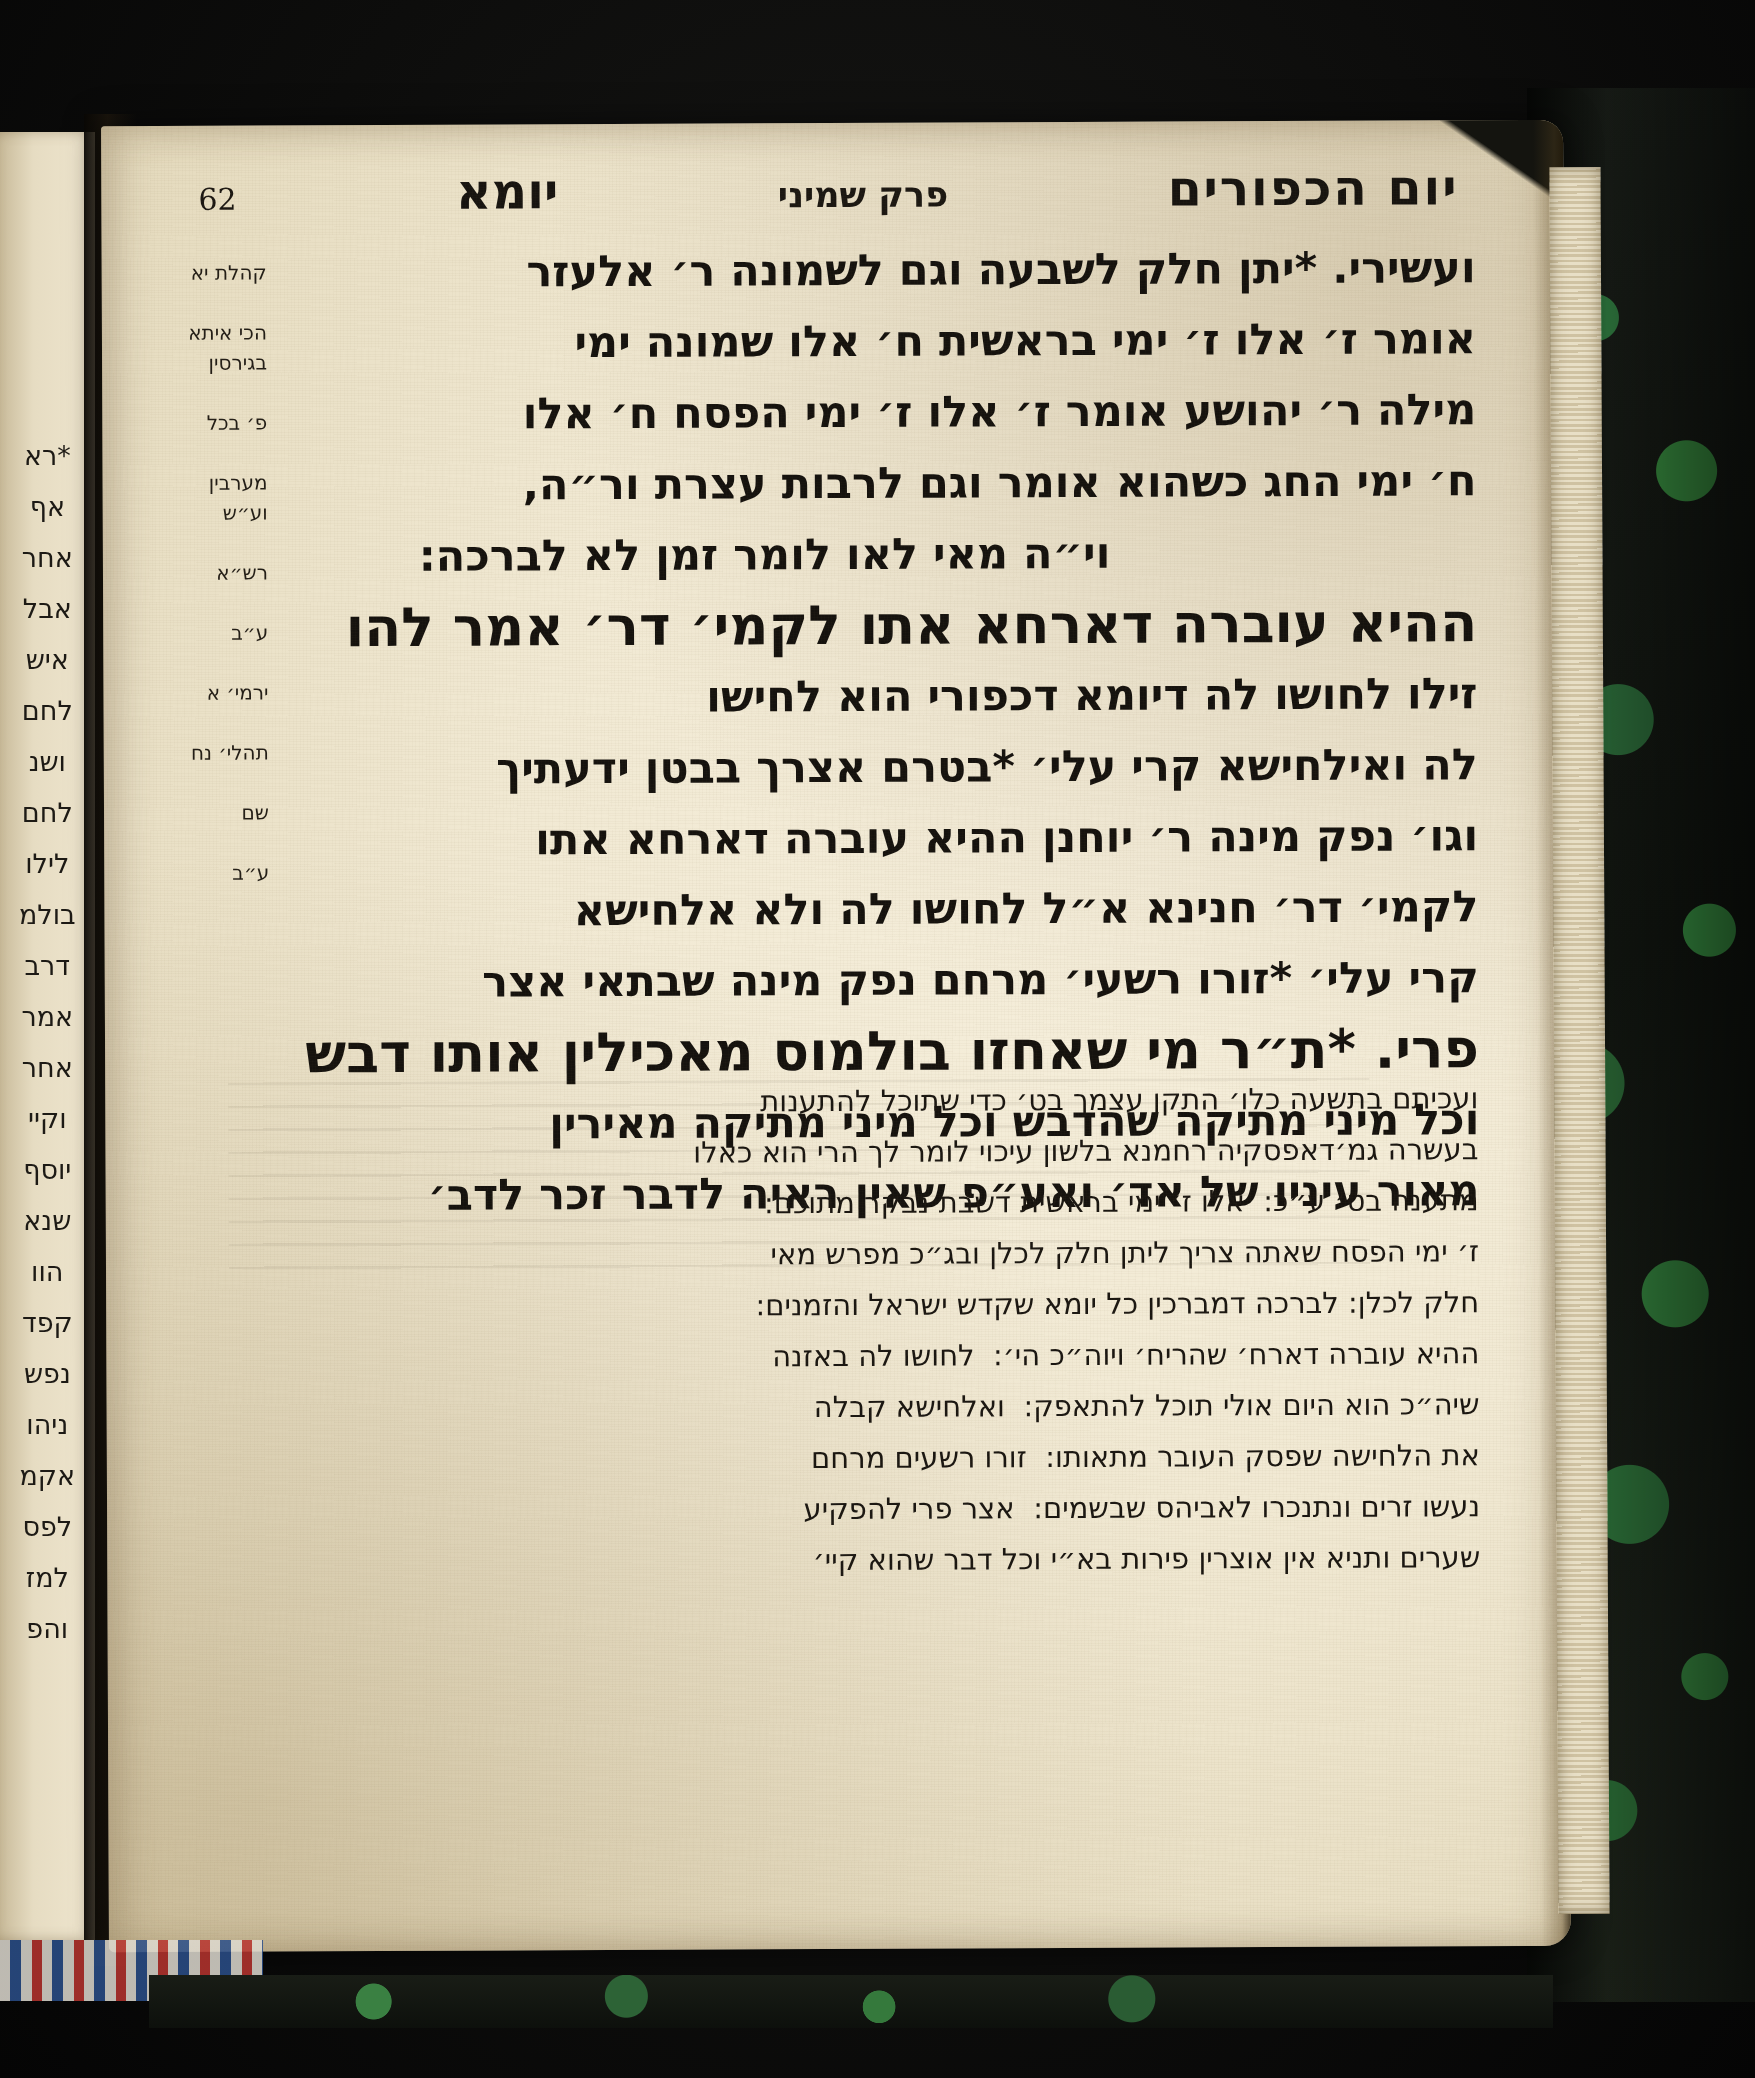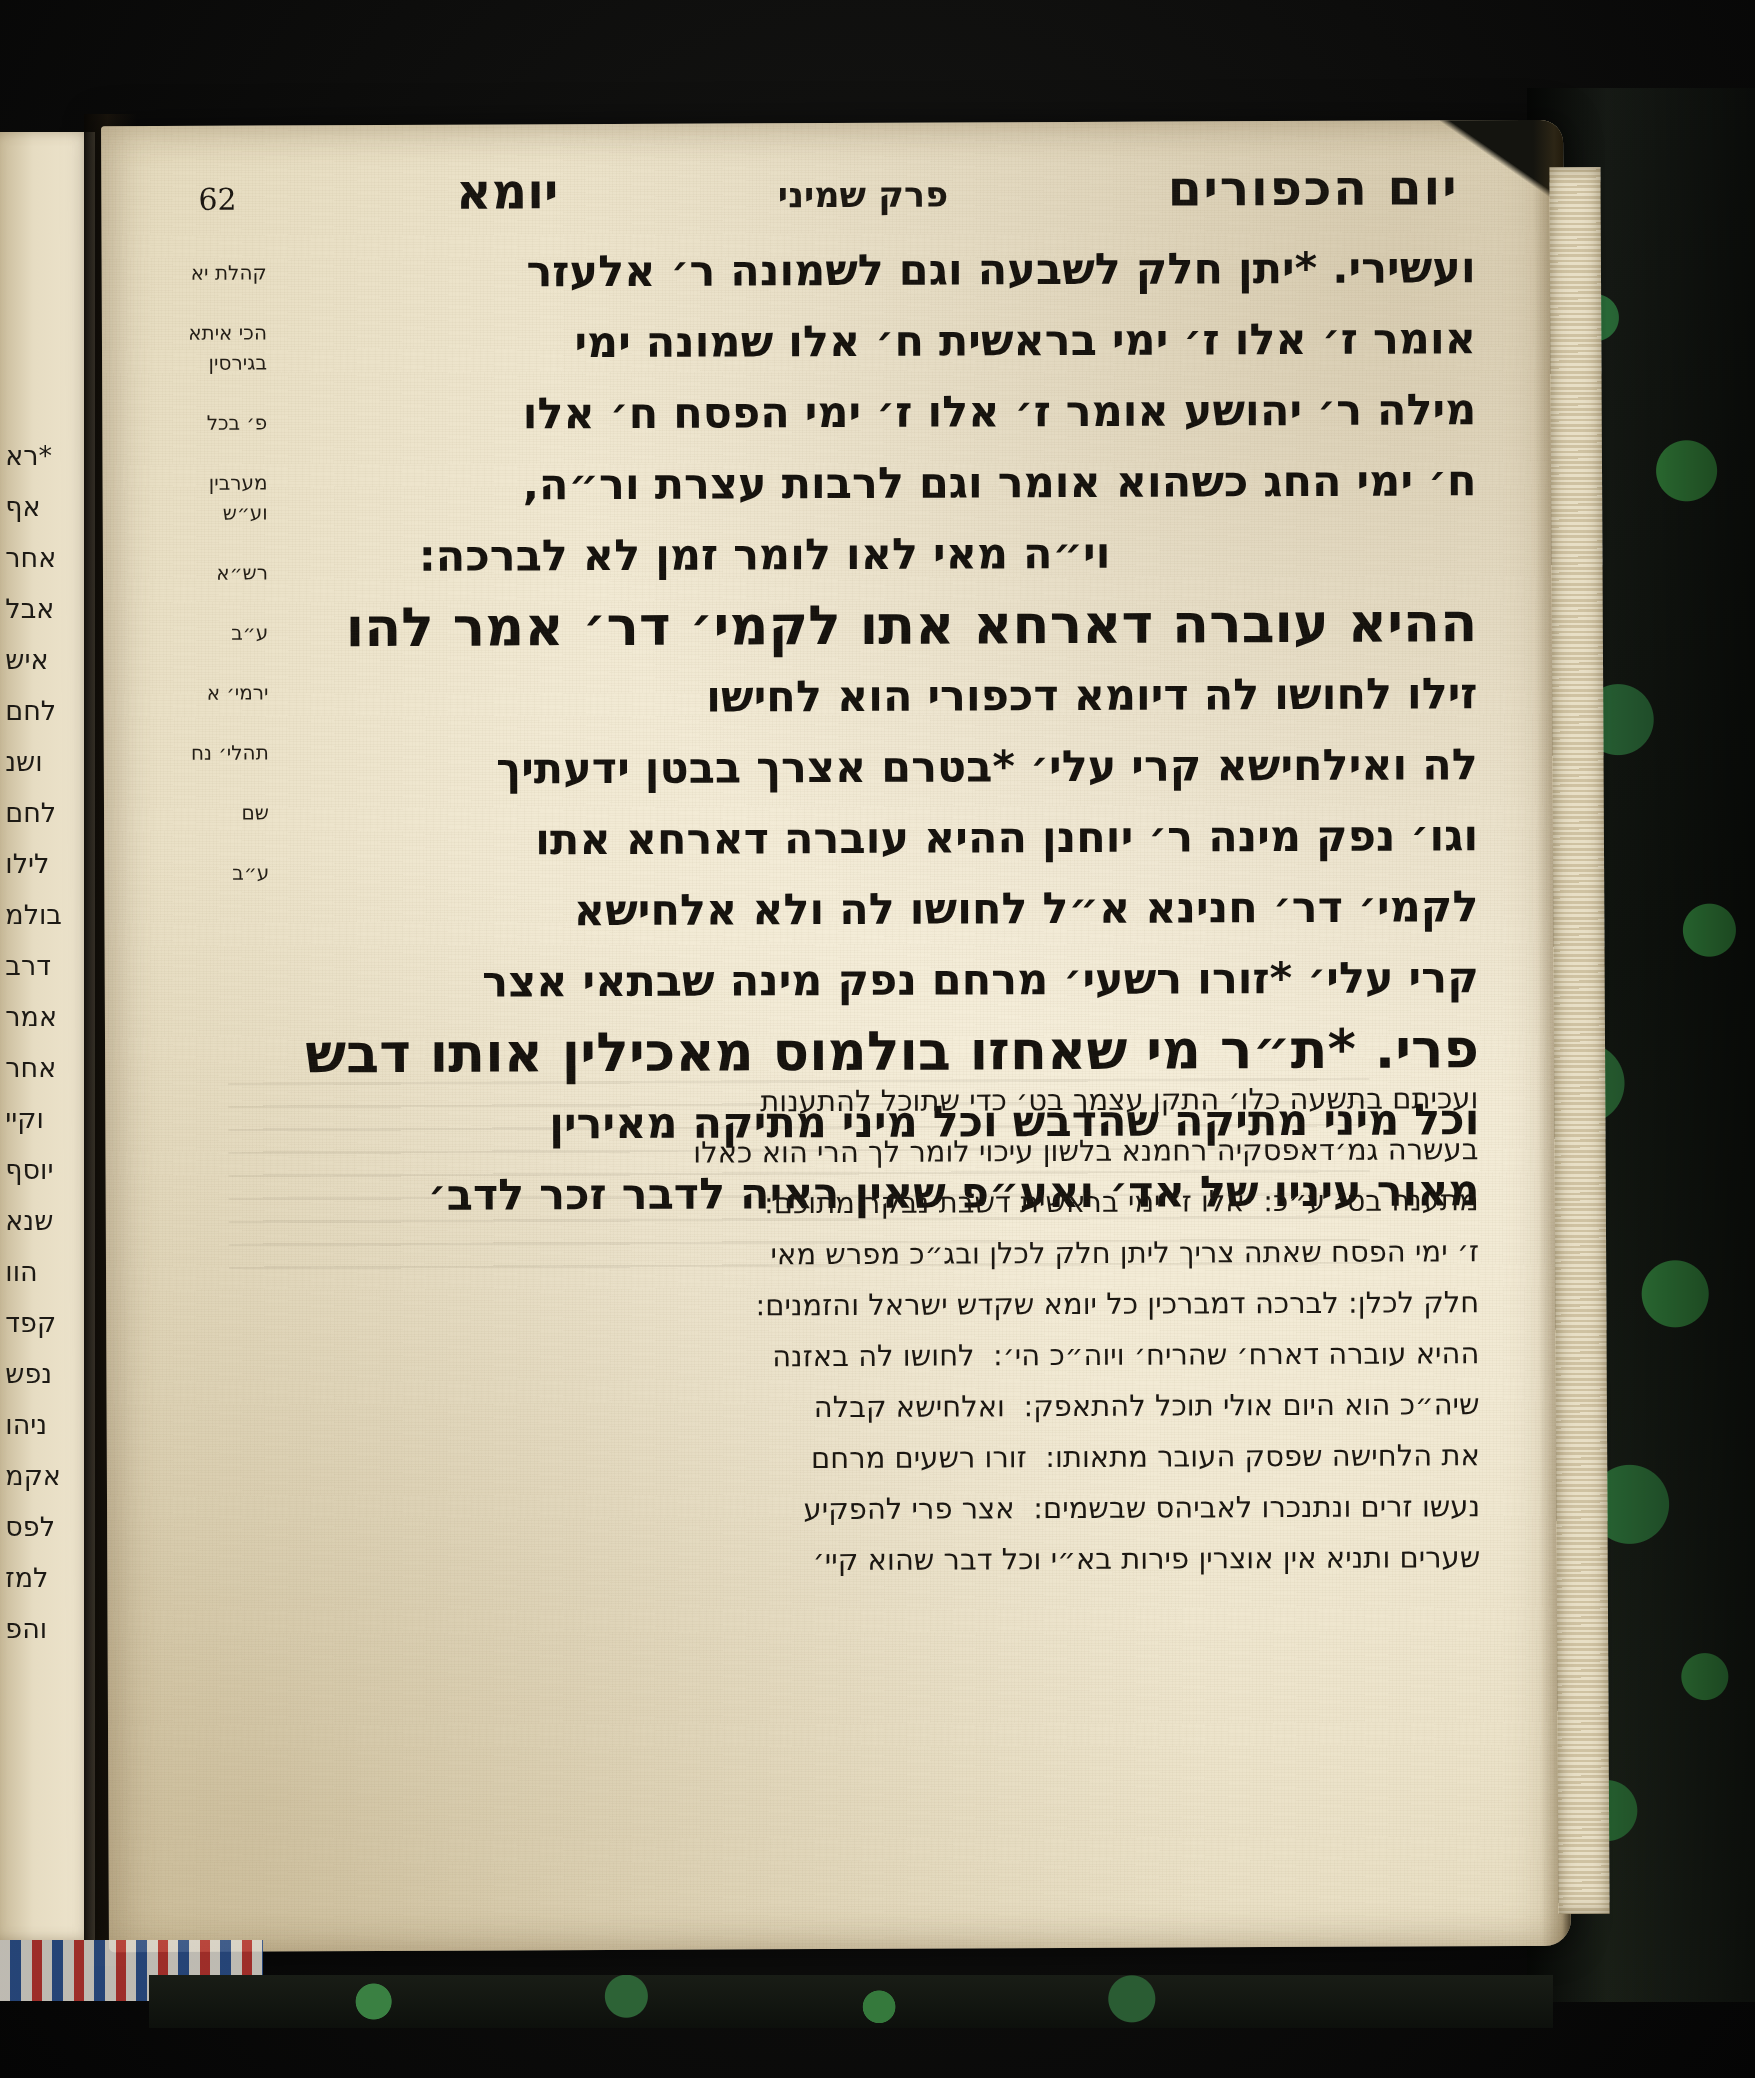--- a/index.html
+++ b/index.html
@@ -61,21 +61,21 @@
     background: linear-gradient(90deg, #c9bb9a 0%, #e6dcc2 35%, #efe6cf 100%);
     box-shadow: inset -7px 0 12.3px rgba(90,70,40,0.35);
   }
   .page-left-text {
     position: absolute;
     left: 5.3px;
     top: 298px;
     width: 84px;
     height: 1440px;
     direction: rtl;
-    text-align: left;
+    text-align: center;
     font-family: "DejaVu Sans", sans-serif;
     font-size: 27px;
     line-height: 51px;
     color: #1d1a15;
     overflow: hidden;
     white-space: pre;
     padding-right: 3.5px;
   }
 
   

